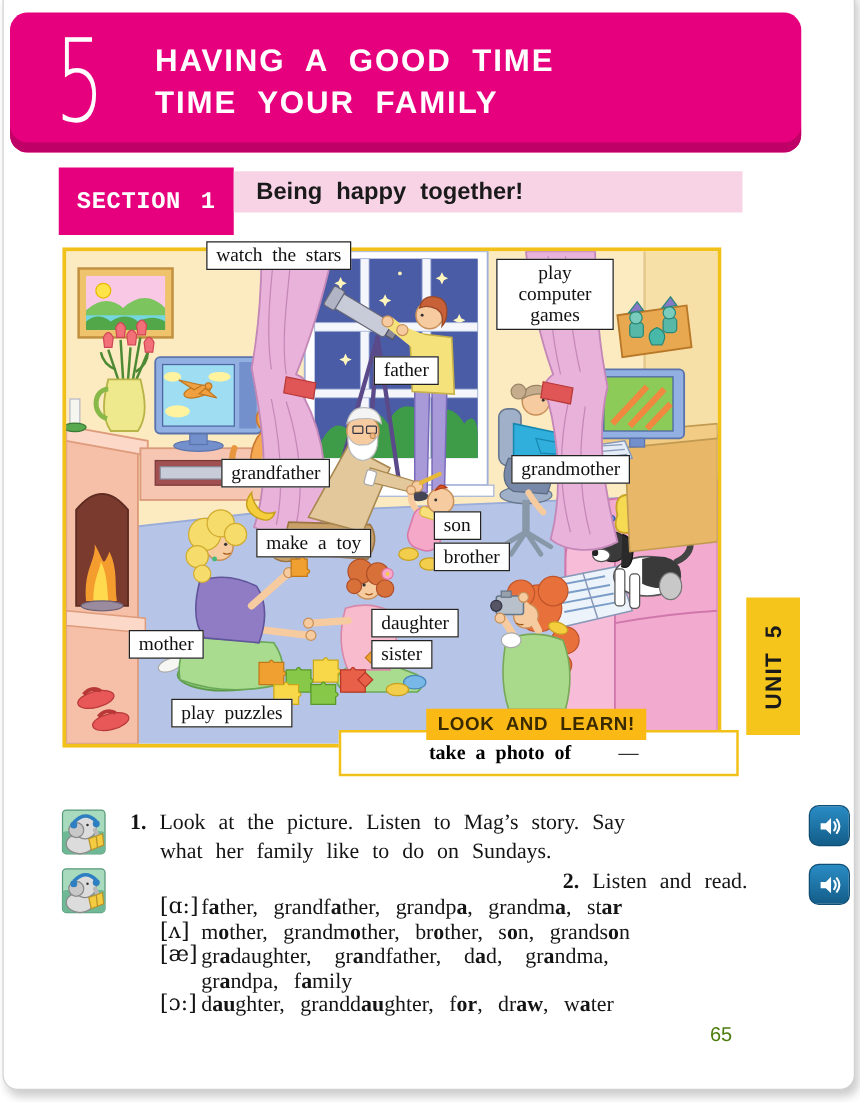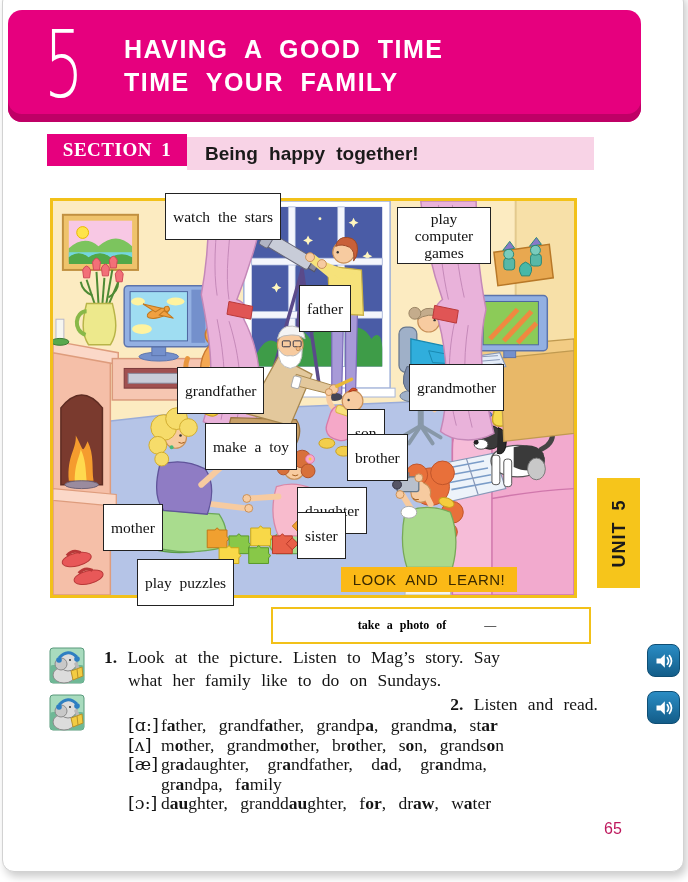--- a/index.html
+++ b/index.html
@@ -11,40 +11,40 @@
   
   .unit-header{position:absolute;left:8px;top:10px;width:633px;height:112px;background:#E6007E;
                border-radius:14px;box-shadow:inset 0 -8px 0 #BF0066;display:flex;align-items:center;
                padding-left:36px;box-sizing:border-box;}
   .unit-number{color:#fff;font-family:"DejaVu Sans",sans-serif;font-weight:200;font-size:92px;
                line-height:92px;transform:scaleX(.68);transform-origin:left center;width:48px;}
   .unit-title{color:#fff;font-family:"Liberation Sans","DejaVu Sans",sans-serif;font-weight:bold;
               font-size:25px;letter-spacing:1.5px;word-spacing:8px;line-height:33px;margin-left:32px;}
 
   
-  .section-badge{position:absolute;left:47px;top:134px;width:140px;height:32px;background:#E6007E;
-                 color:#fff;font-family:Liberation Serif, serif;font-weight:bold;font-size:19px;
+  .section-badge{position:absolute;left:47px;top:134px;width:140px;height:54px;background:#E6007E;
+                 color:#fff;font-family:Liberation Mono, monospace;font-weight:bold;font-size:19px;
                  letter-spacing:.5px;word-spacing:4px;display:flex;align-items:center;justify-content:center;}
   .section-bar{position:absolute;left:187px;top:137px;width:407px;height:33px;background:#F8D3E6;
                color:#1a1a1a;font-family:"Liberation Sans",sans-serif;font-weight:bold;font-size:19px;
                word-spacing:6px;display:flex;align-items:center;padding-left:18px;box-sizing:border-box;}
 
   
   .picture{position:absolute;left:50px;top:198px;width:521px;height:394px;border:3px solid #F2C119;
            background:#FCEBC1;}
   .picture svg.scene{position:absolute;left:0;top:0;width:100%;height:100%;}
   .pic-label{position:absolute;background:#fff;border:1.4px solid #222;color:#111;font-size:15.5px;
-             line-height:19px;padding:13px 7px;white-space:nowrap;word-spacing:4px;z-index:4;}
+             line-height:19px;padding:1px 7px;white-space:nowrap;word-spacing:4px;z-index:4;}
   .pic-label.multi{white-space:normal;text-align:center;line-height:17px;padding:2px 4px;}
   .look-learn{position:absolute;left:288px;top:366px;width:176px;height:25px;background:#FBB916;
-              color:#3A2A00;font-family:"Liberation Sans",sans-serif;font-weight:normal;font-size:15px;
+              color:#3A2A00;font-family:"Liberation Sans",sans-serif;font-weight:bold;font-size:15px;
               letter-spacing:.5px;word-spacing:5px;display:flex;align-items:center;justify-content:center;
               z-index:6;}
-  .vocab-box{position:absolute;left:218px;top:406px;width:316px;height:33px;background:#fff;
-             border:2px solid #F2C119;font-size:12px;display:flex;align-items:center;justify-content:center;
+  .vocab-box{position:absolute;left:218px;top:383px;width:316px;height:33px;background:#fff;
+             border:2px solid #F2C119;font-size:16px;display:flex;align-items:center;justify-content:center;
              word-spacing:4px;z-index:5;gap:30px;}
   .vocab-box .term{font-weight:bold;}
   .vocab-box .dash{margin:0 8px;}
 
   
   .unit-tab{position:absolute;left:597px;top:478px;width:43px;height:110px;background:#F6C51B;
             display:flex;align-items:center;justify-content:center;}
   .unit-tab span{transform:rotate(-90deg);white-space:nowrap;font-family:"Liberation Sans",sans-serif;
                  font-weight:bold;font-size:18px;letter-spacing:1px;word-spacing:5px;color:#1a1a1a;}
 
@@ -57,21 +57,21 @@
            word-spacing:6px;}
   .ex-text .num{font-weight:bold;}
   .ex-line.indent{padding-left:24px;}
   .phon{position:absolute;left:128px;top:716px;width:470px;font-size:17.5px;color:#141414;}
   .phon-row{display:flex;}
   .phon-row .sym{width:33px;flex:none;font-family:"DejaVu Serif",serif;line-height:19.5px;}
   .phon-row .words{line-height:19.5px;word-spacing:8px;}
   .bd{font-weight:bold;}
 
   .page-number{position:absolute;left:568px;top:820px;font-family:"Liberation Sans",sans-serif;
-               font-size:16px;color:#be185d;margin-left:36px;}
+               font-size:16px;color:#4d7c0f;}
 </style>
 </head>
 <body>
 
 <div class="stage">
   <div class="sheet"></div>
 
   <div class="unit-header">
     <div class="unit-number">5</div>
     <div class="unit-title">

